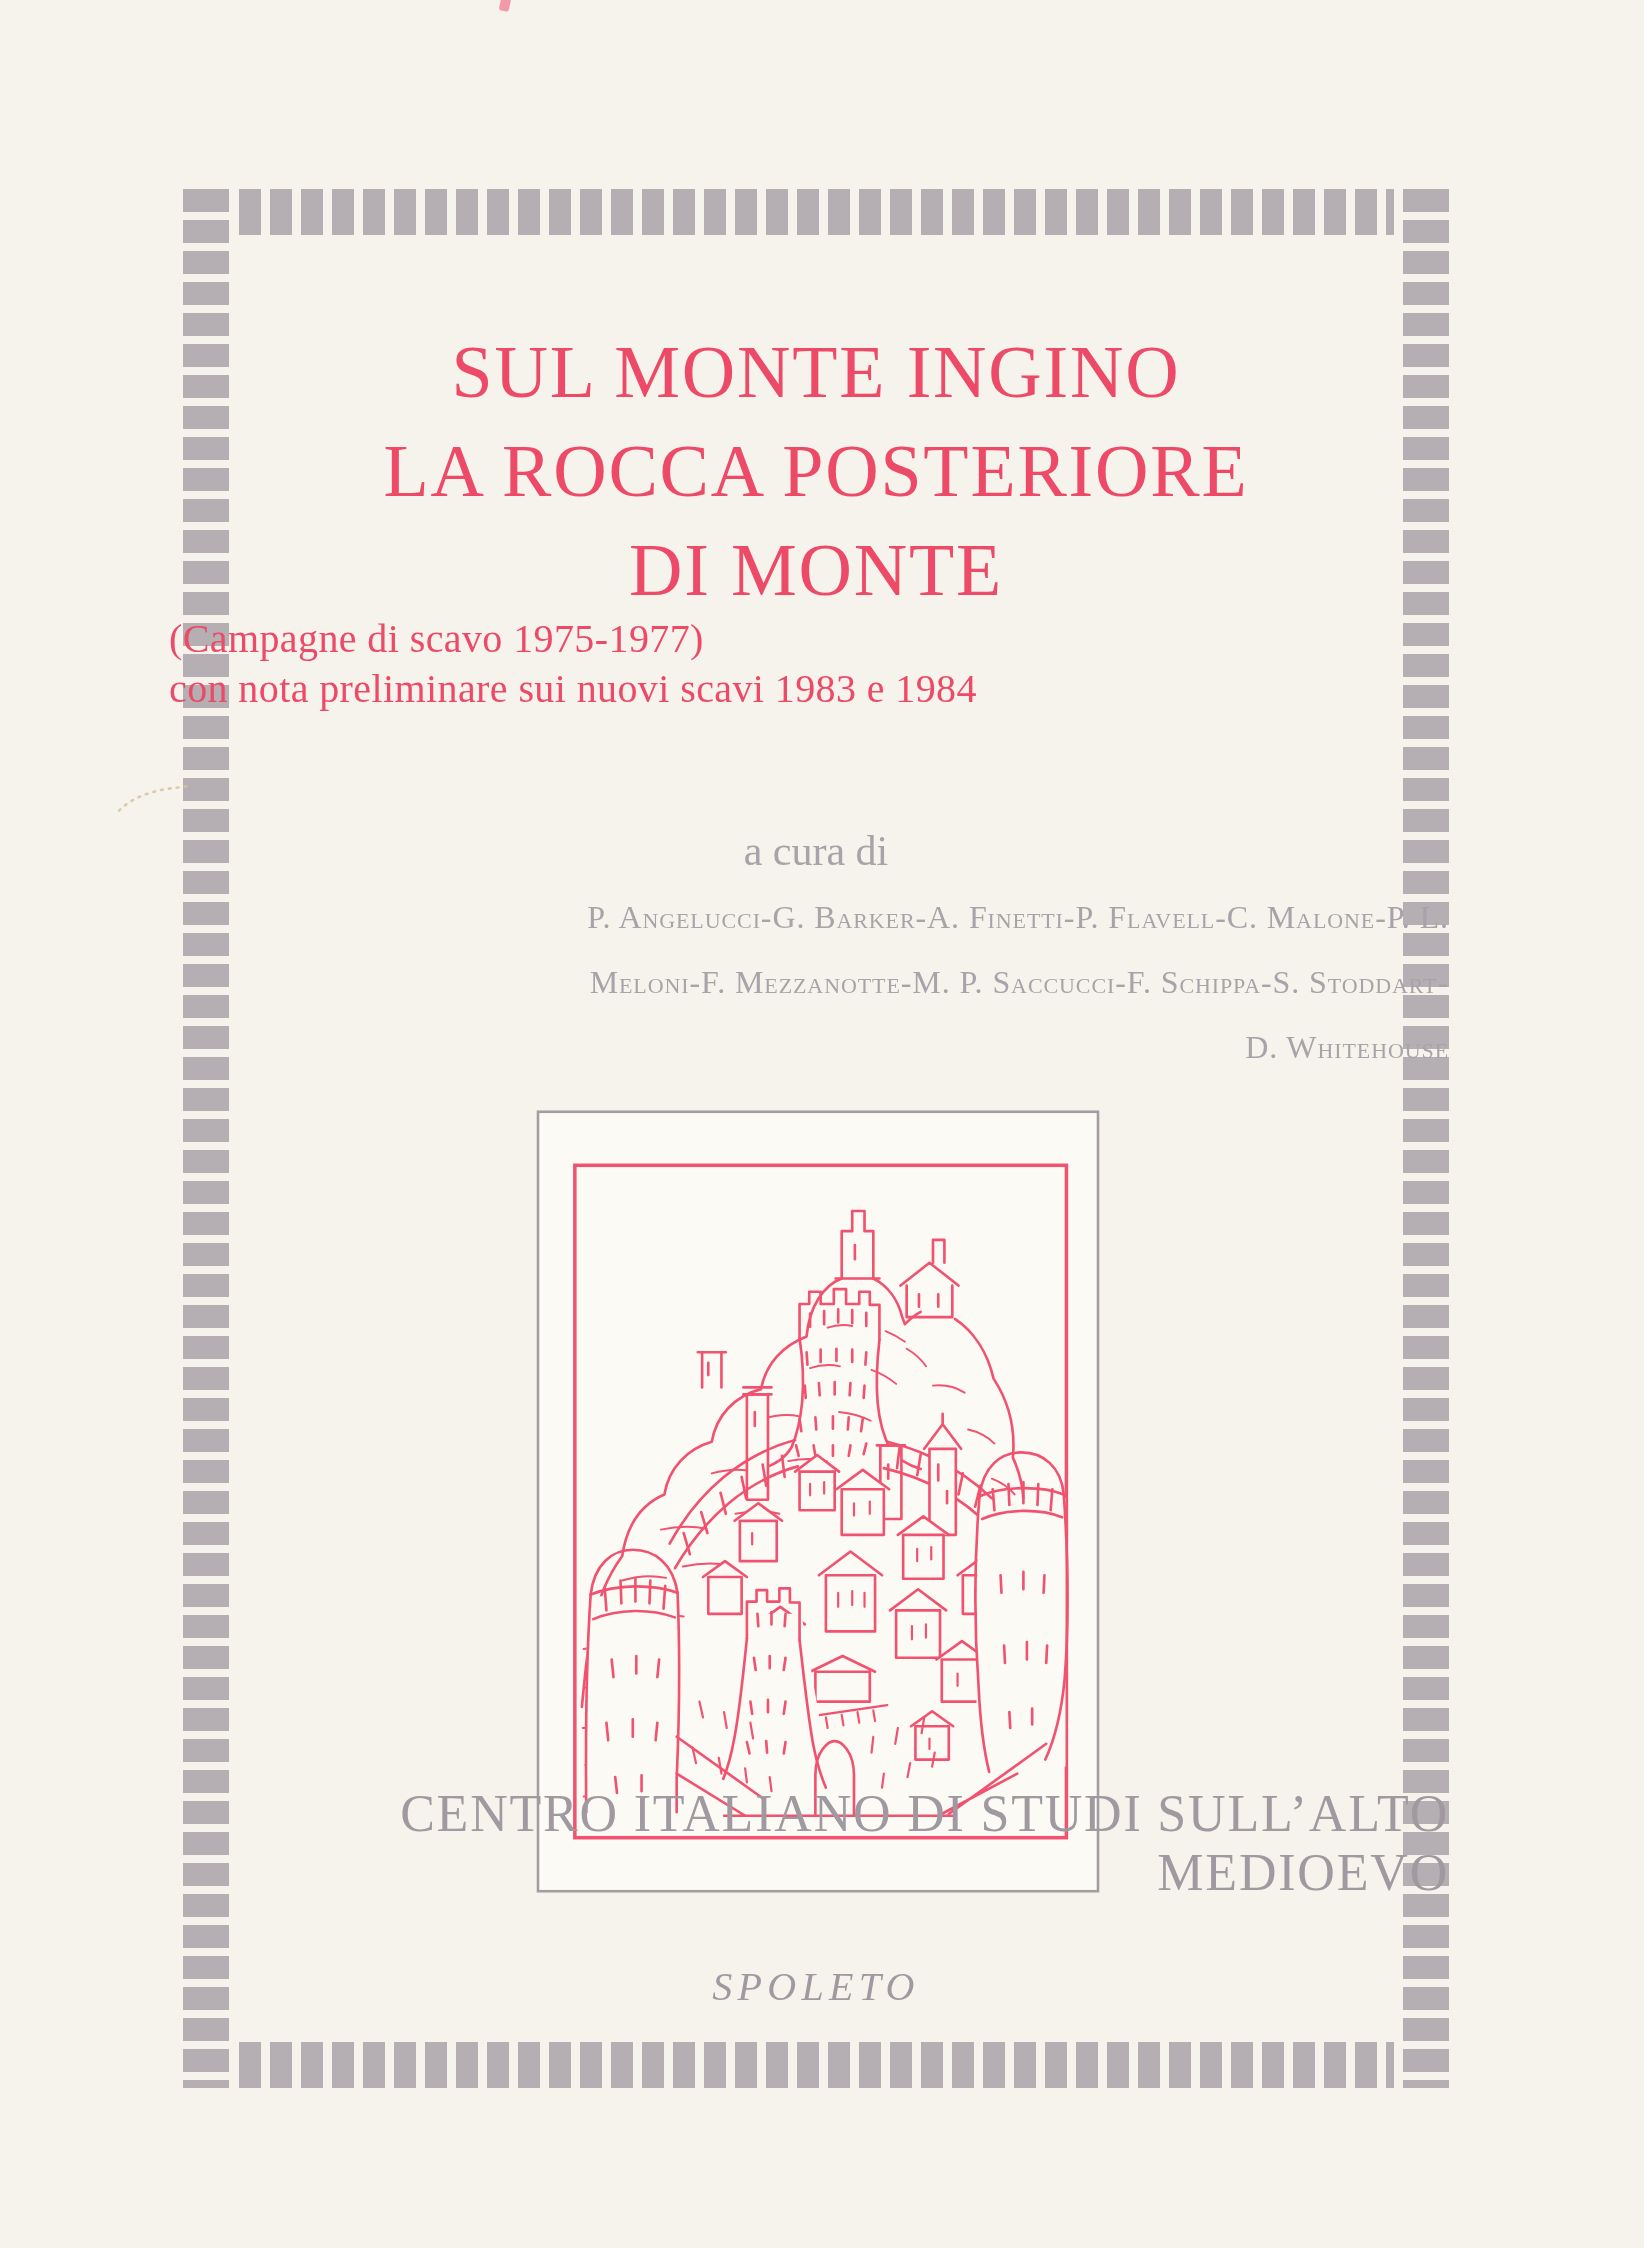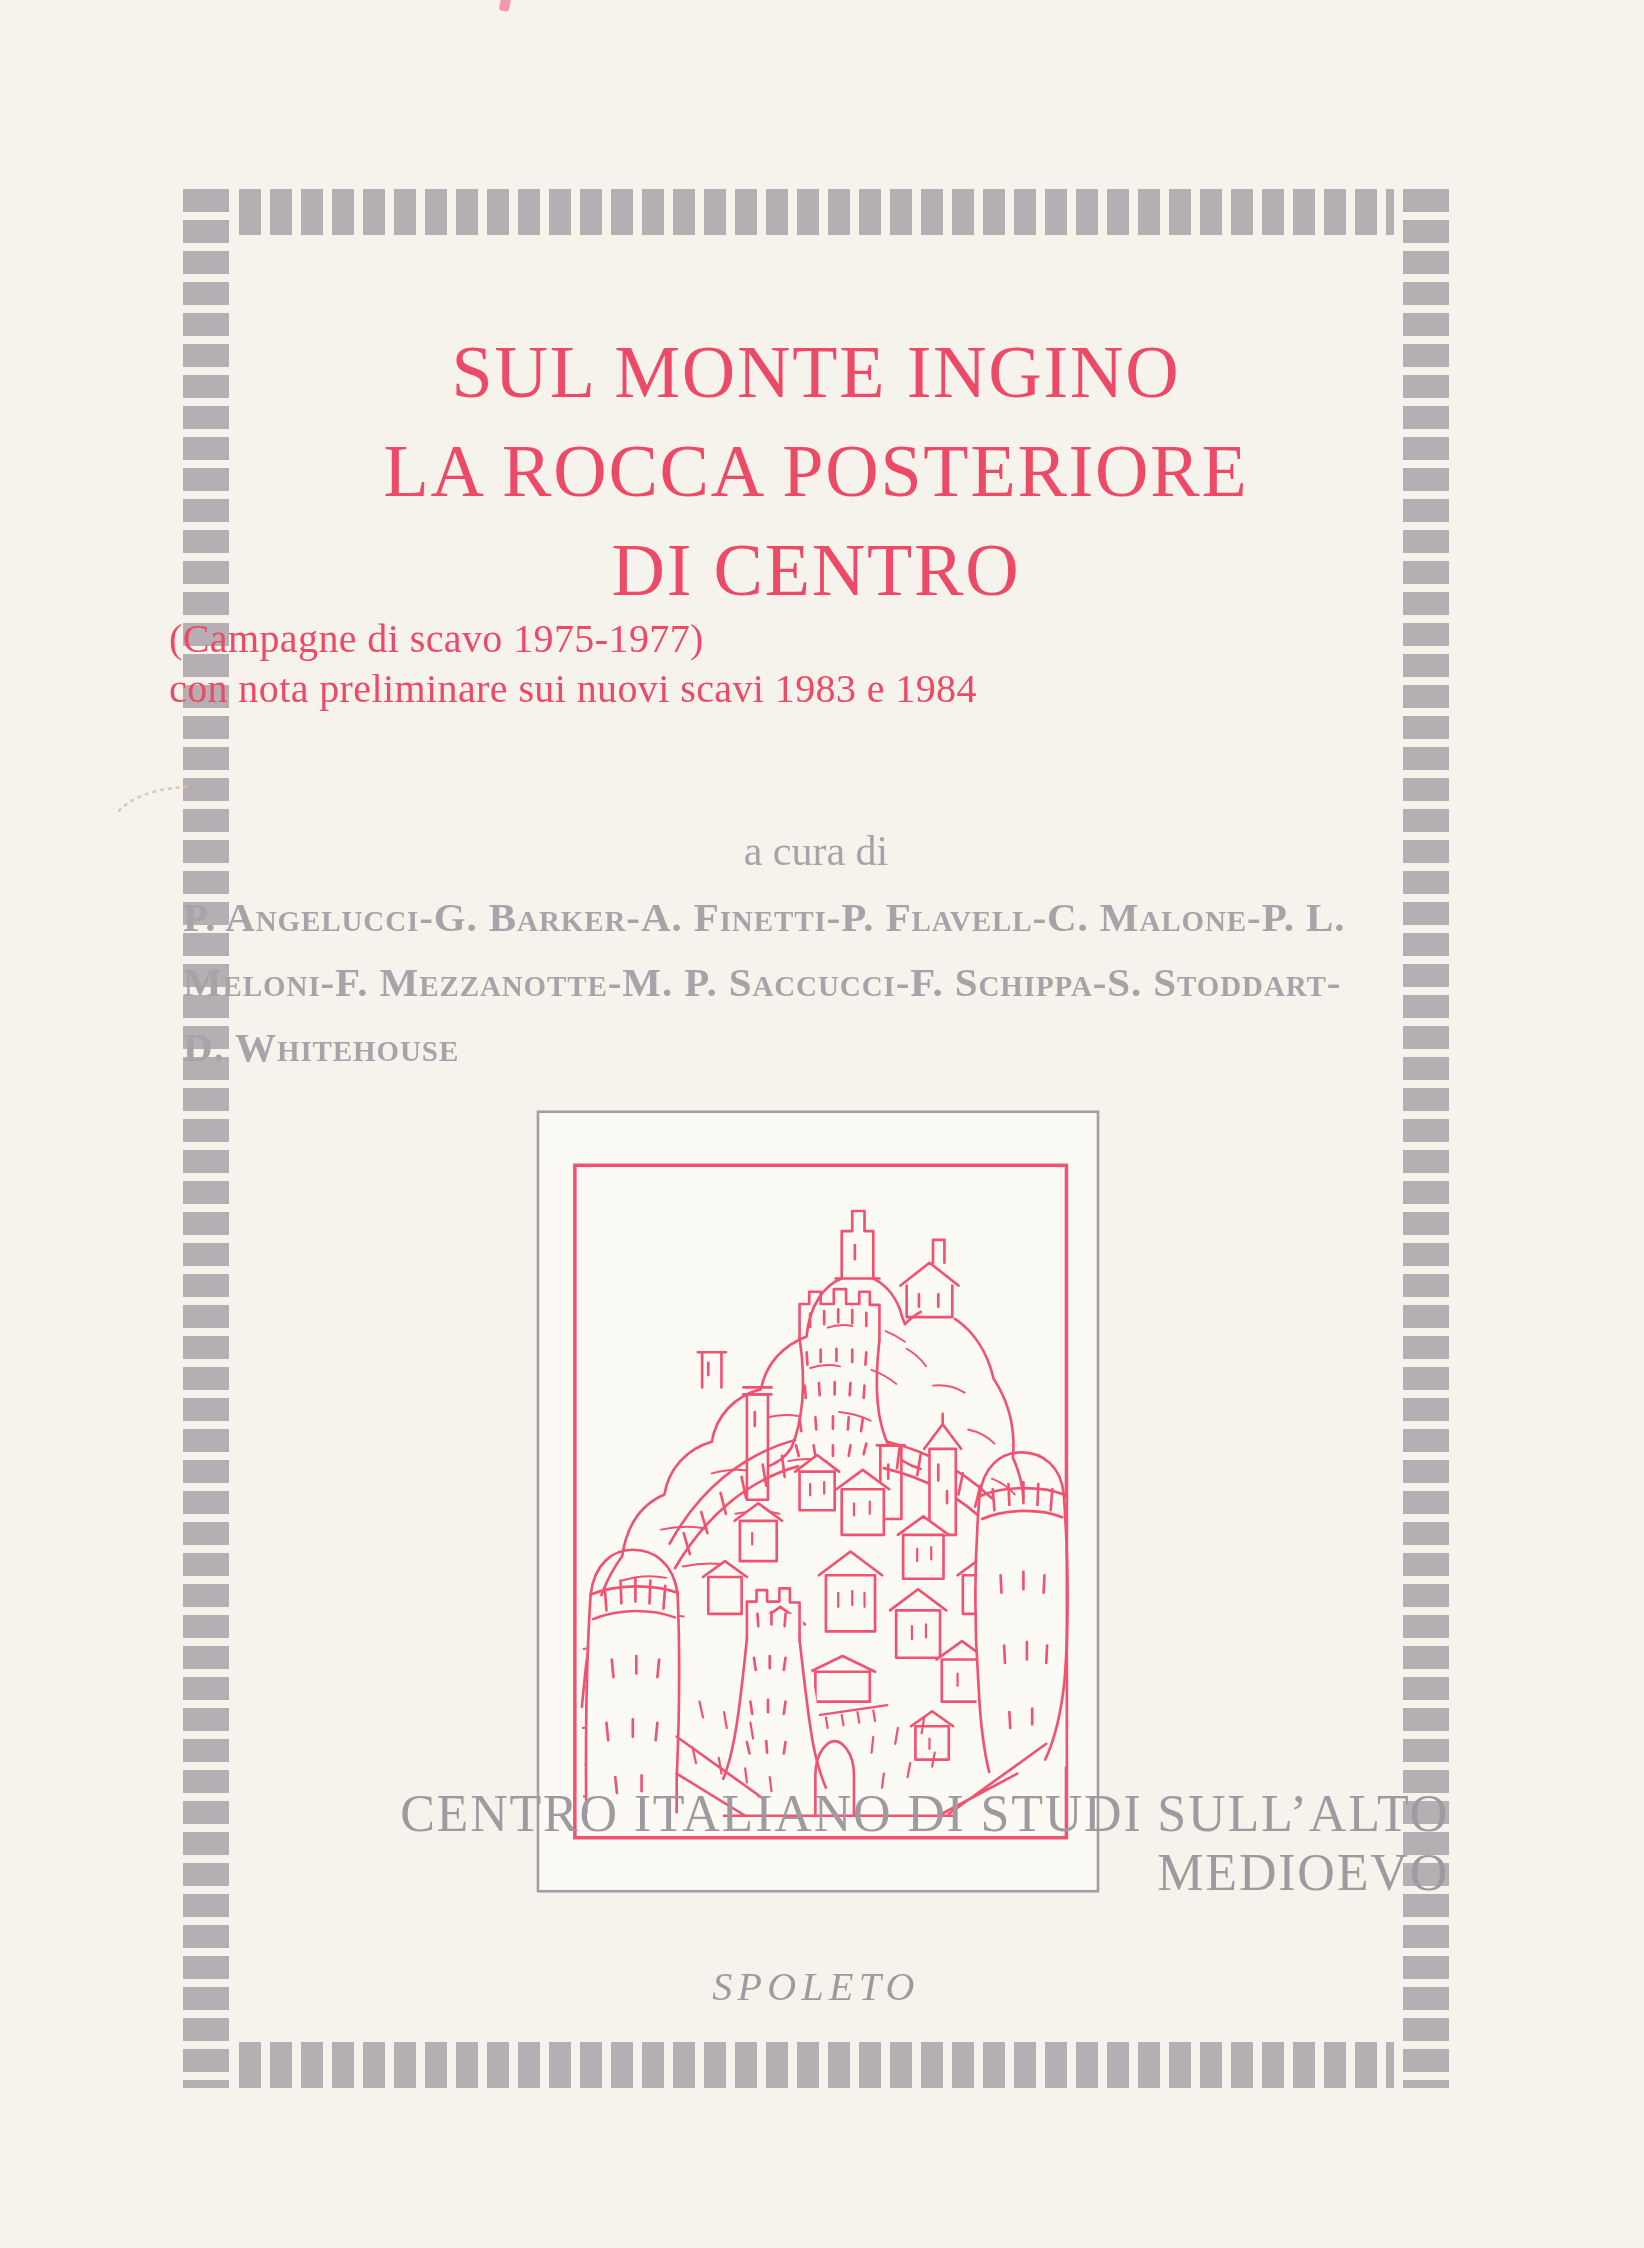--- a/index.html
+++ b/index.html
@@ -45,24 +45,23 @@
     color:var(--red);
     font-size:40px;line-height:50px;letter-spacing:0.4px;
   }
   .acura{
     position:absolute;left:183px;top:827px;width:1266px;
     text-align:center;color:var(--gray-text);
     font-size:42px;
   }
   .editors{
     position:absolute;left:183px;top:885px;width:1266px;
-    text-align:left;color:var(--gray-text);
-    font-size:41px;line-height:65px;letter-spacing:0.9px;
+    text-align:right;color:var(--gray-text);
+    font-size:32px;line-height:65px;letter-spacing:0.9px;
     font-variant:small-caps;
-    font-weight:bold;
   }
   .illus{
     position:absolute;left:536px;top:1110px;width:564px;height:783px;
   }
   .illus svg{display:block;width:100%;height:100%;}
   .publisher-1{
     position:absolute;left:183px;top:1784px;width:1266px;
     text-align:right;color:var(--gray-text2);
     font-size:52px;letter-spacing:1.8px;
   }
@@ -90,21 +89,21 @@
   <div class="speck"></div>
   <div class="smudge">
     <svg viewBox="0 0 90 52">
       <path d="M8 44 C22 30 40 24 58 20 C68 18 78 18 86 16" fill="none" stroke="#d9c3a0" stroke-width="3" stroke-linecap="round" stroke-dasharray="2 7"></path>
     </svg>
   </div>
 
   <div class="title">
     <div>SUL MONTE INGINO</div>
     <div>LA ROCCA POSTERIORE</div>
-    <div>DI CENTRO</div>
+    <div>DI MONTE</div>
   </div>
 
   <div class="subtitle">
     <div>(Campagne di scavo 1975-1977)</div>
     <div>con nota preliminare sui nuovi scavi 1983 e 1984</div>
   </div>
 
   <div class="acura">a cura di</div>
   <div class="editors">
     <div>P. Angelucci-G. Barker-A. Finetti-P. Flavell-C. Malone-P. L.</div>

